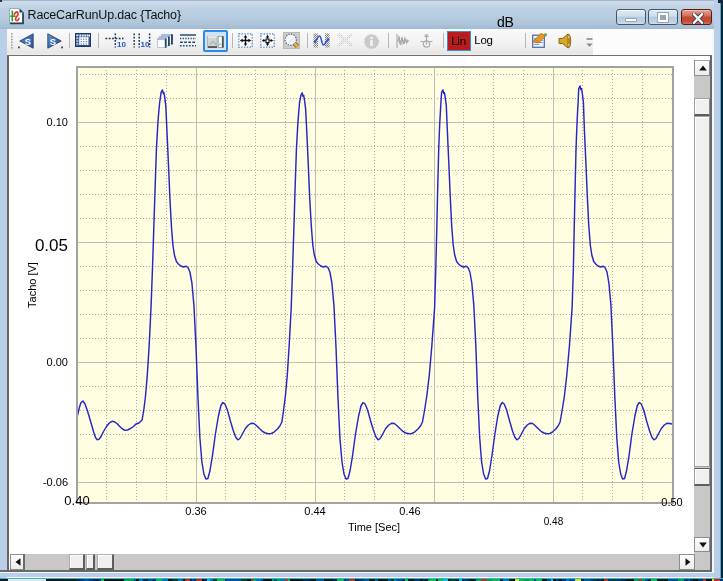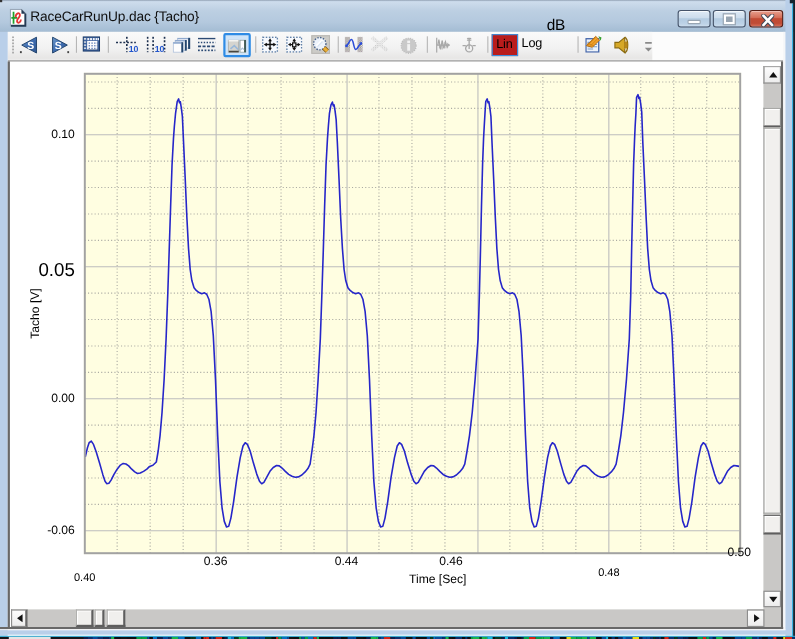--- a/index.html
+++ b/index.html
@@ -504,27 +504,27 @@
  </g>
  <path d="M1.5 349.5L3.5 341L5.0 336.5L7.0 335L9.0 338L11.5 345L14.5 355L17.5 365.5L19.5 371.5L21.0 373.7L23.0 373.3L25.0 370.5L27.5 365.5L30.5 360.5L33.5 356.8L36.0 355.3L38.5 355.8L41.0 357.5L43.5 360.3L46.5 363L49.0 364.4L51.5 364L54.5 362.5L57.5 360.5L60.0 358L63.0 357L66.1 354L67.8 344L69.5 330L71.3 309L73.2 279L75.0 242L76.5 202L77.8 162L79.1 122L80.4 84L81.7 60L82.5 49L83.6 37L85.1 26.4L86.4 23.9L87.2 27.4L87.9 26.5L88.8 31.9L89.8 39.9L90.9 64L92.4 97L93.9 132L95.4 160L96.9 179L98.4 189L100.4 195.5L102.4 198L104.9 200L107.4 201L109.9 200.2L111.9 201.5L113.9 206L115.9 217L117.9 239L119.9 279L121.9 330L123.9 372L125.9 396L127.9 408L129.9 413L131.9 412.5L133.9 405L136.4 390L139.4 368L142.4 350L144.9 339.5L146.9 336.5L148.9 338L151.4 344L154.4 355L157.4 365L159.9 371.5L161.9 373.8L163.9 372.5L166.4 368L169.4 362.5L172.4 359L175.4 357.2L177.9 357.5L180.4 359.5L183.4 362.5L186.4 365.3L189.4 367L192.4 367.8L195.4 367.5L198.4 365.8L201.4 363L203.9 360L205.9 356L207.6 344L209.4 330L211.3 309L213.2 279L215.2 242L216.6 202L217.9 162L219.1 122L220.4 84L221.7 60L222.5 49L223.5 37L224.9 29.3L226.2 26.8L227.0 30.3L227.7 29.4L228.6 34.8L229.6 42.8L230.7 64L232.2 97L233.7 132L235.3 160L236.8 179L238.3 189L240.3 195.5L242.3 198L244.8 200L247.3 201L249.9 200.2L251.9 201.5L253.9 206L255.9 217L257.9 239L259.9 279L261.9 330L263.9 372L266.0 396L268.0 408L270.0 413L272.0 412.5L274.0 405L276.5 390L279.5 368L282.6 350L285.1 339.5L287.1 336.5L289.1 338L291.6 344L294.6 355L297.7 365L300.2 371.5L302.2 373.8L304.2 372.5L306.7 368L309.7 362.5L312.8 359L315.8 357.2L318.3 357.5L320.8 359.5L323.8 362.5L326.8 365.3L329.9 367L332.9 367.8L335.9 367.5L338.9 365.8L341.9 363L344.5 360L346.5 356L348.6 344L350.8 330L353.3 309L355.9 279L358.6 242L359.8 202L360.8 162L361.7 122L362.7 84L363.6 60L364.2 49L364.9 37L365.6 26.4L366.9 23.9L367.7 27.4L368.4 26.5L369.3 31.9L370.3 39.9L371.3 64L372.8 97L374.3 132L375.7 160L377.2 179L378.7 189L380.6 195.5L382.6 198L385.0 200L387.5 201L389.9 200.2L391.9 201.5L393.9 206L395.8 217L397.8 239L399.8 279L401.7 330L403.7 372L405.6 396L407.6 408L409.6 413L411.5 412.5L413.5 405L415.9 390L418.9 368L421.8 350L424.3 339.5L426.2 336.5L428.2 338L430.6 344L433.6 355L436.5 365L439.0 371.5L440.9 373.8L442.9 372.5L445.4 368L448.3 362.5L451.2 359L454.2 357.2L456.6 357.5L459.1 359.5L462.0 362.5L465.0 365.3L467.9 367L470.9 367.8L473.8 367.5L476.7 365.8L479.7 363L482.1 360L484.1 356L486.2 344L488.4 330L490.8 309L493.5 279L496.1 242L497.4 202L498.2 162L499.1 122L500.0 84L500.9 60L501.4 49L502.1 37L502.7 22.5L504.0 20.0L504.8 23.5L505.5 22.6L506.4 28.0L507.4 36.0L508.4 64L509.9 97L511.4 132L512.8 160L514.3 179L515.8 189L517.7 195.5L519.7 198L522.1 200L524.6 201L527.0 200.2L529.0 201.5L531.0 206L532.9 217L534.9 239L536.8 279L538.8 330L540.8 372L542.7 396L544.7 408L546.6 413L548.6 412.5L550.5 405L553.0 390L555.9 368L558.9 350L561.3 339.5L563.3 336.5L565.2 338L567.7 344L570.6 355L573.6 365L576.0 371.5L578.0 373.8L580.0 372.5L582.4 368L585.3 362.5L588.3 359L591.2 357.2L593.7 357.5L596.0 358" fill="none" stroke="#2626c9" stroke-width="1.45" stroke-linejoin="round"></path>
  <rect x="1" y="1" width="596" height="436" fill="none" stroke="#a2a2a2" stroke-width="2"></rect>
 </svg>
 
 <div class="abs" style="left:20px;top:116px;width:48px;text-align:right;font-size:11px;color:#000">0.10</div>
 <div class="abs" style="left:20px;top:236px;width:48px;text-align:right;font-size:17px;color:#000">0.05</div>
 <div class="abs" style="left:20px;top:356px;width:48px;text-align:right;font-size:11px;color:#000">0.00</div>
 <div class="abs" style="left:20px;top:476px;width:48px;text-align:right;font-size:11px;color:#000">-0.06</div>
 <div class="abs" style="left:2px;top:279px;width:60px;font-size:11px;color:#000;transform:rotate(-90deg);transform-origin:center;text-align:center">Tacho [V]</div>
-<div class="abs" style="left:52px;top:520px;width:50px;text-align:center;font-size:10px">0.40</div>
+<div class="abs" style="left:52px;top:493px;width:50px;text-align:center;font-size:13px">0.40</div>
 <div class="abs" style="left:171px;top:505px;width:50px;text-align:center;font-size:11px">0.36</div>
 <div class="abs" style="left:290px;top:505px;width:50px;text-align:center;font-size:11px">0.44</div>
 <div class="abs" style="left:385px;top:505px;width:50px;text-align:center;font-size:11px">0.46</div>
 <div class="abs" style="left:528.5px;top:516px;width:50px;text-align:center;font-size:10px">0.48</div>
 <div class="abs" style="left:647px;top:496px;width:50px;text-align:center;font-size:11px">0.50</div>
-<div class="abs" style="left:324px;top:521px;width:100px;text-align:right;font-size:11px">Time [Sec]</div>
+<div class="abs" style="left:324px;top:521px;width:100px;text-align:center;font-size:11px">Time [Sec]</div>
 
 <div class="abs" style="left:694.2px;top:59.5px;width:15.8px;height:510.5px;background:#c9c8c6"></div>
 
 <div class="abs" style="left:694.2px;top:59.5px;width:15.8px;height:16.5px;background:linear-gradient(#fdfdfd,#ececec);border:1px solid #8d8d8d;border-top-color:#a8a8a8"></div>
 <svg class="abs" style="left:698.5px;top:64.5px" width="8" height="6" viewBox="0 0 8 6">
     <path d="M4 0.5L7.8 5.5H0.2z" fill="#111"></path>
   </svg>
 
 <div class="abs" style="left:694.4px;top:98px;width:15.4px;height:17.5px;background:#f1f0ee;border:1px solid #a0a09e;border-right:1px solid #8a8a88;border-bottom:2px solid #5e5e5e;box-shadow:inset 1px 1px 0 #fff"></div>
 

